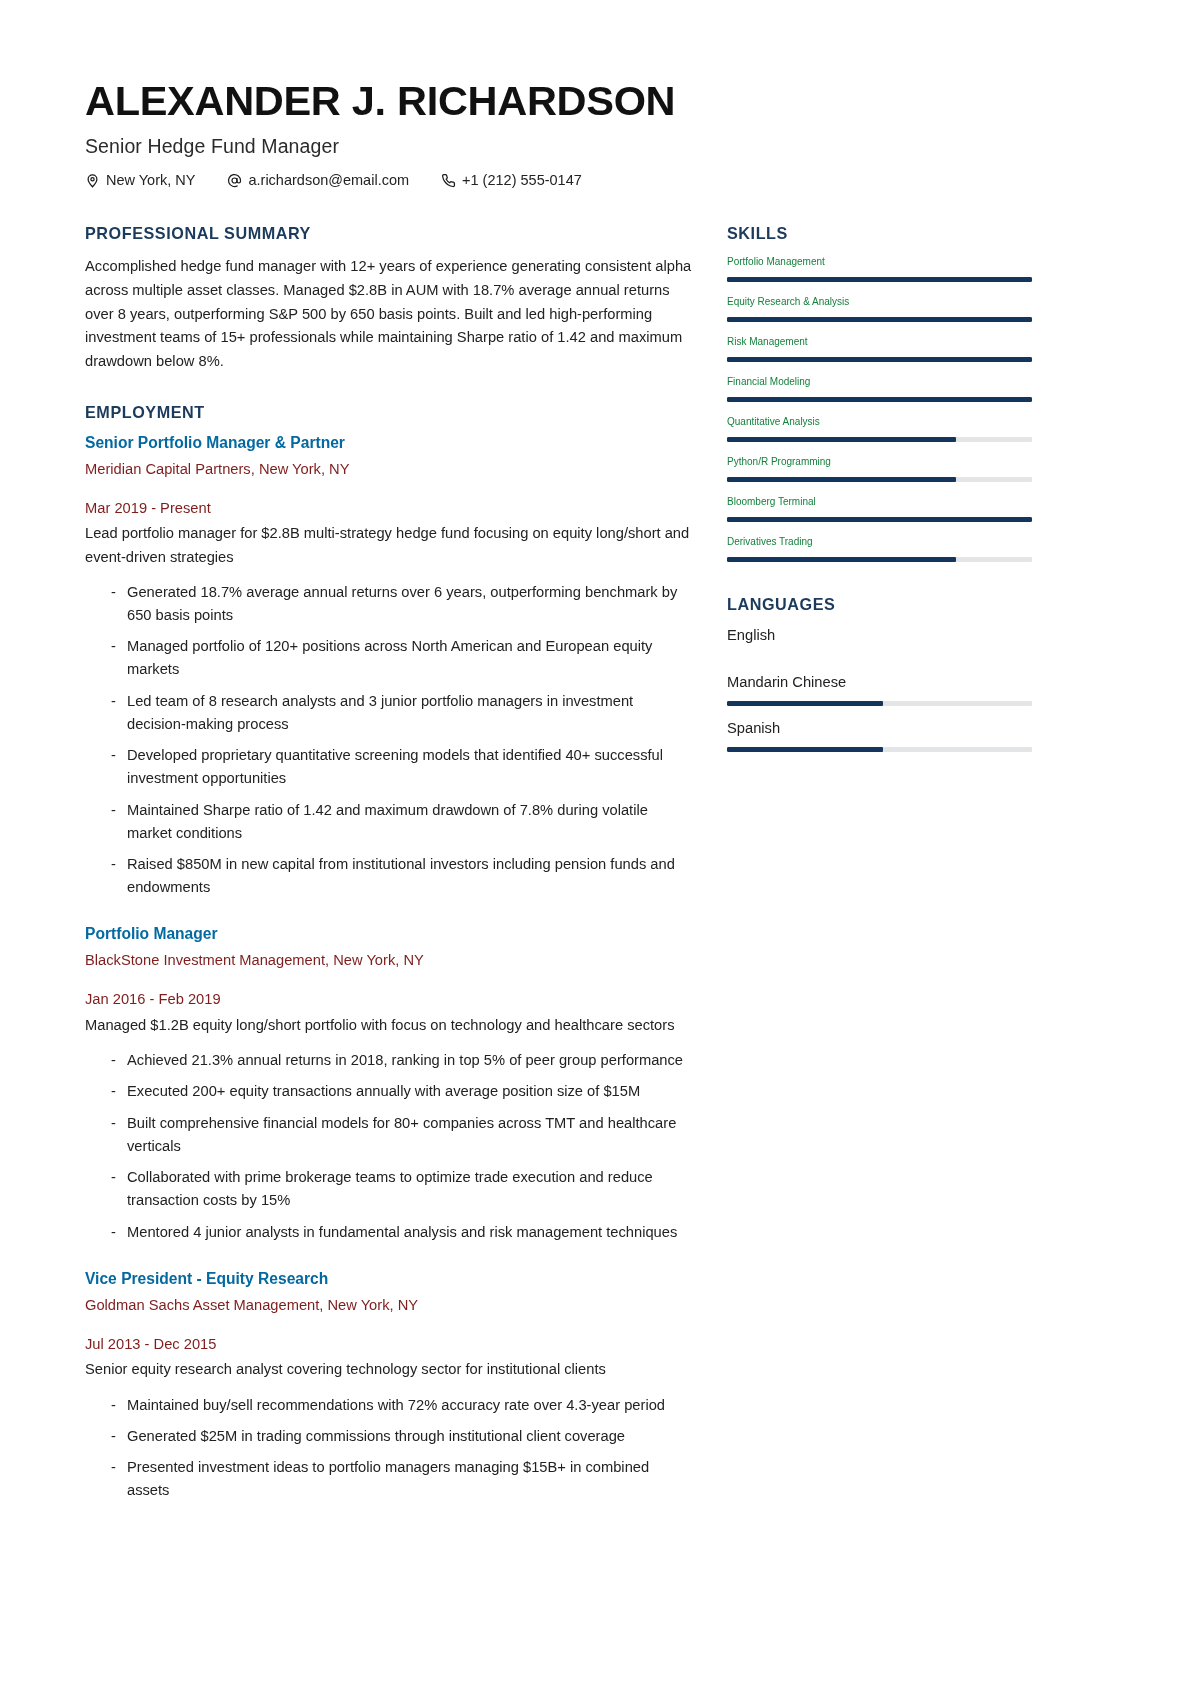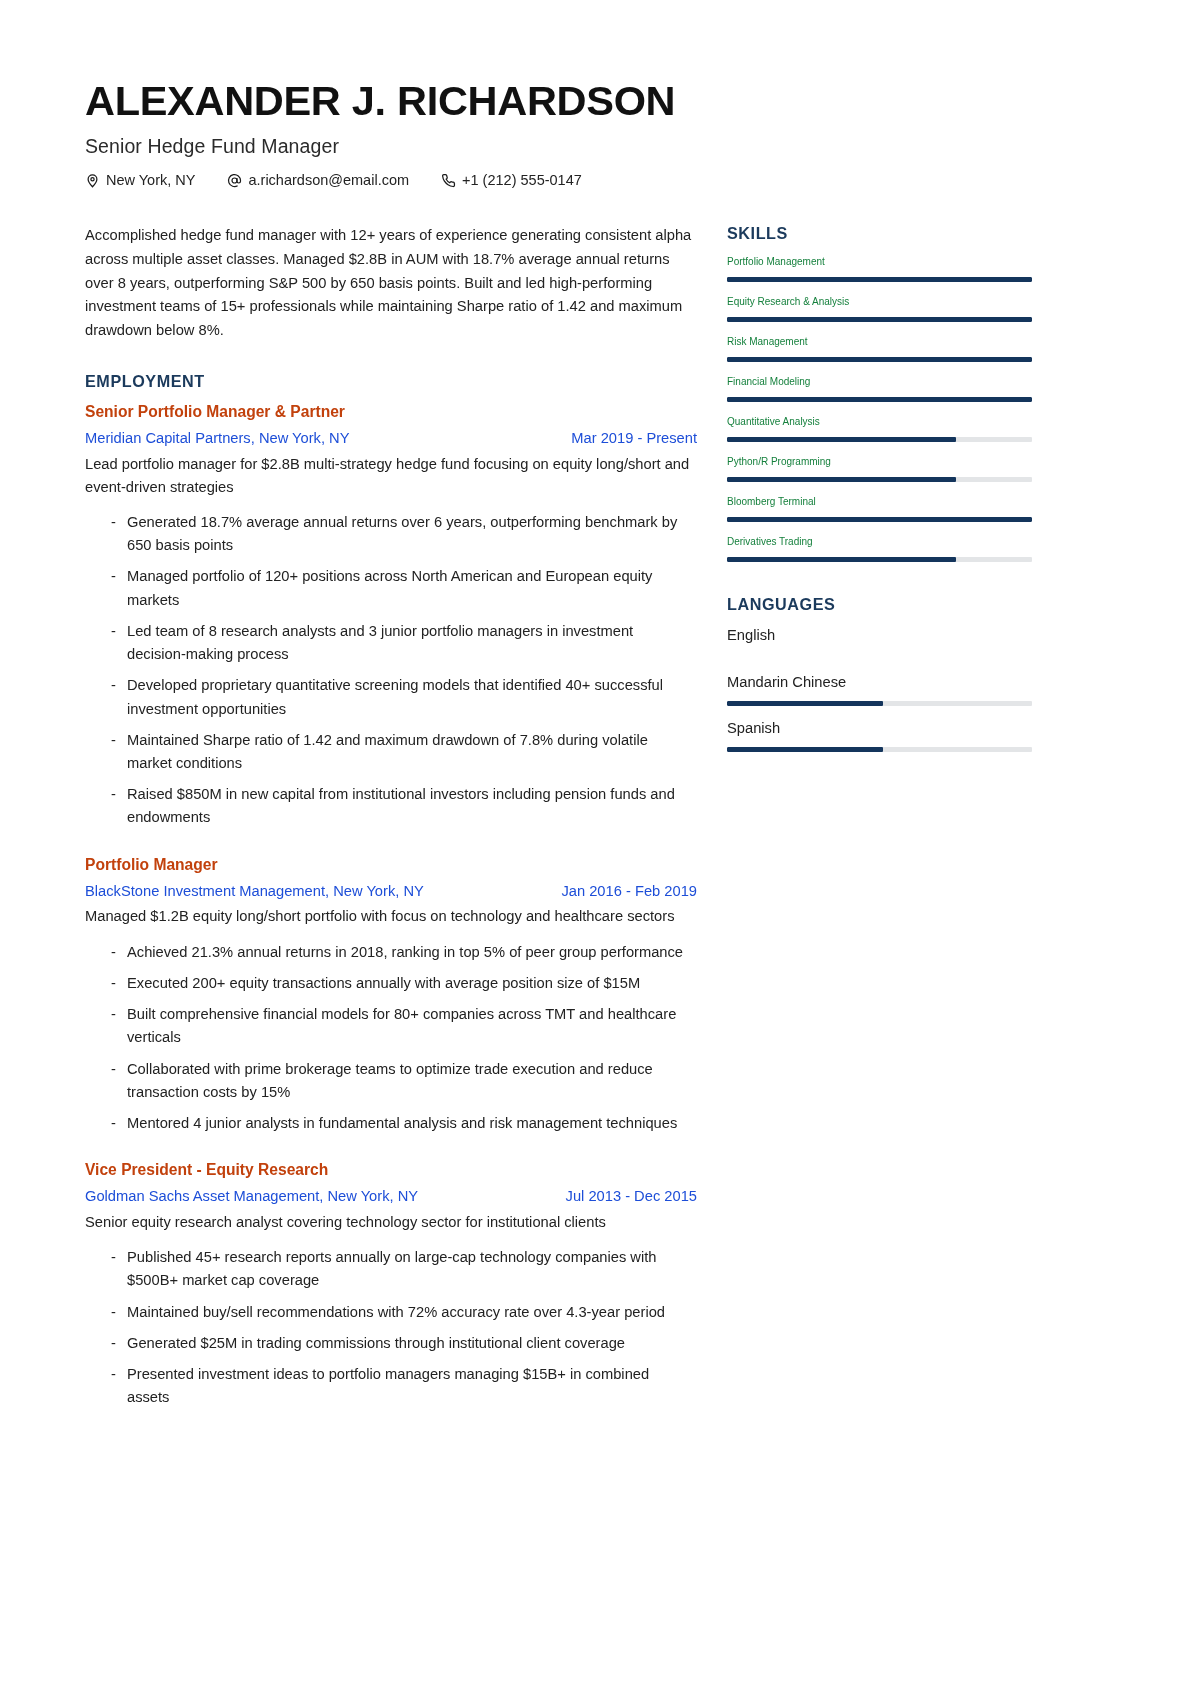--- a/index.html
+++ b/index.html
@@ -68,32 +68,33 @@
     line-height: 1.61;
     color: #222;
   }
 
   .emp-block { margin-top: 29px; }
   .emp-entry { margin-bottom: 26px; }
   .emp-entry:last-child { margin-bottom: 0; }
   .job-title {
     font-size: 15.6px;
     font-weight: 700;
-    color: #c2410c;
+    color: #0369a1;
     margin-bottom: 6px;
   }
   .job-meta {
     display: flex;
     justify-content: space-between;
     align-items: flex-start;
     gap: 16px;
     font-size: 14.7px;
-    color: #1d4ed8;
+    color: #7f1d1d;
     line-height: 1.55;
     margin-bottom: 3px;
+    flex-direction: column;
   }
   .job-company { max-width: 360px; }
   .job-dates { white-space: nowrap; text-align: right; }
   .job-desc {
     font-size: 14.7px;
     line-height: 1.58;
     color: #222;
     margin-bottom: 3px;
   }
   ul.bullets { list-style: none; margin: 12px; padding: 0; }
@@ -183,20 +184,21 @@
         <span>+1 (212) 555-0147</span>
       </span>
     </div>
   </header>
 
   <div class="body-cols">
 
     <div class="col-main">
 
       <section>
+        <div class="section-head">PROFESSIONAL SUMMARY</div>
         <p class="summary-text">Accomplished hedge fund manager with 12+ years of experience generating consistent alpha across multiple asset classes. Managed $2.8B in AUM with 18.7% average annual returns over 8 years, outperforming S&amp;P 500 by 650 basis points. Built and led high-performing investment teams of 15+ professionals while maintaining Sharpe ratio of 1.42 and maximum drawdown below 8%.</p>
       </section>
 
       <section class="emp-block">
         <div class="section-head">EMPLOYMENT</div>
         <div id="employment-list">
             <div class="emp-entry">
               <div class="job-title">Senior Portfolio Manager &amp; Partner</div>
               <div class="job-meta">
                 <span class="job-company">Meridian Capital Partners, New York, NY</span>
@@ -228,21 +230,20 @@
               </ul>
             </div>
             <div class="emp-entry">
               <div class="job-title">Vice President - Equity Research</div>
               <div class="job-meta">
                 <span class="job-company">Goldman Sachs Asset Management, New York, NY</span>
                 <span class="job-dates">Jul 2013 - Dec 2015</span>
               </div>
               <div class="job-desc">Senior equity research analyst covering technology sector for institutional clients</div>
               <ul class="bullets">
-                <li>Published 45+ research reports annually on large-cap technology companies with $500B+ market cap coverage</li>
                 <li>Maintained buy/sell recommendations with 72% accuracy rate over 4.3-year period</li>
                 <li>Generated $25M in trading commissions through institutional client coverage</li>
                 <li>Presented investment ideas to portfolio managers managing $15B+ in combined assets</li>
               </ul>
             </div>
           </div>
       </section>
 
     </div>
 

